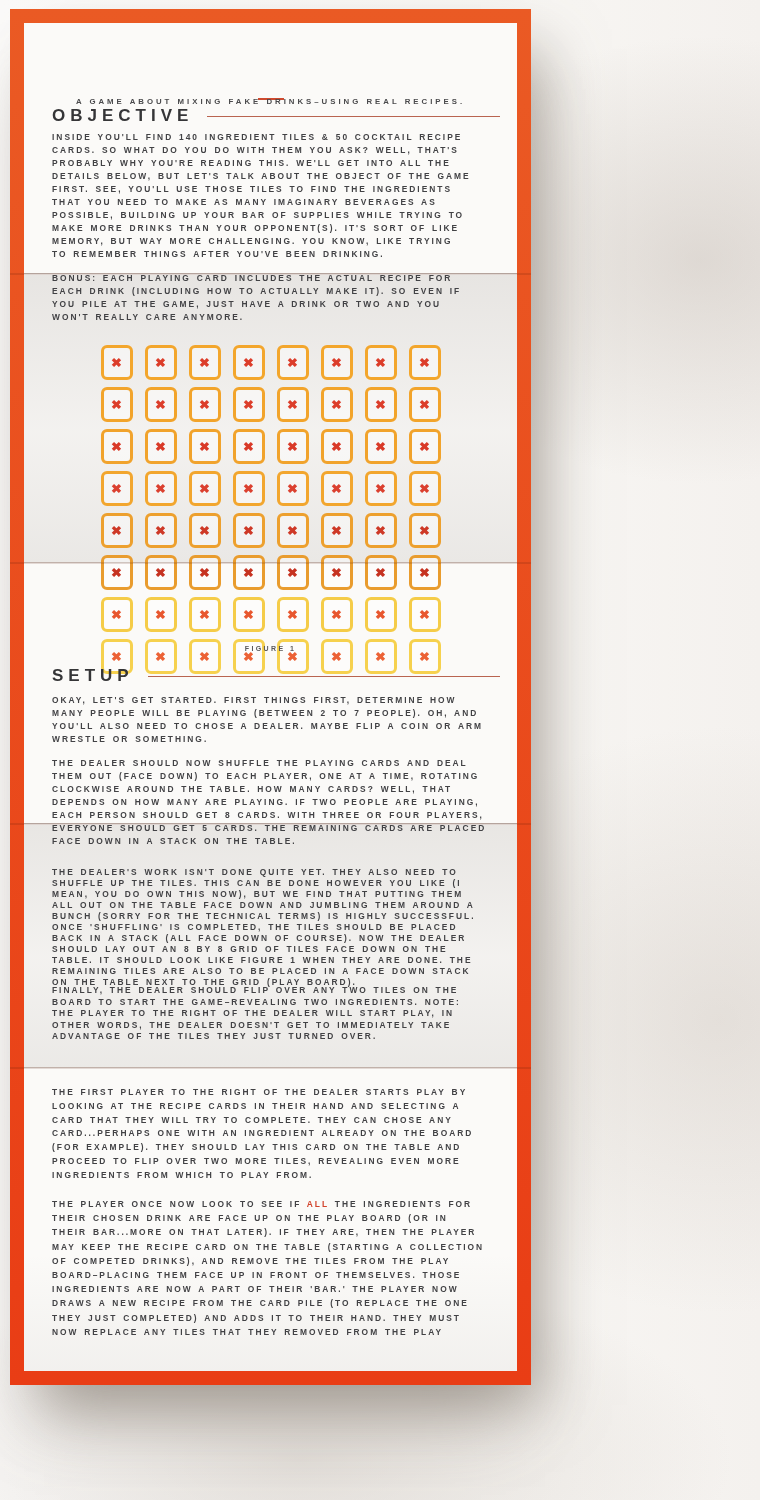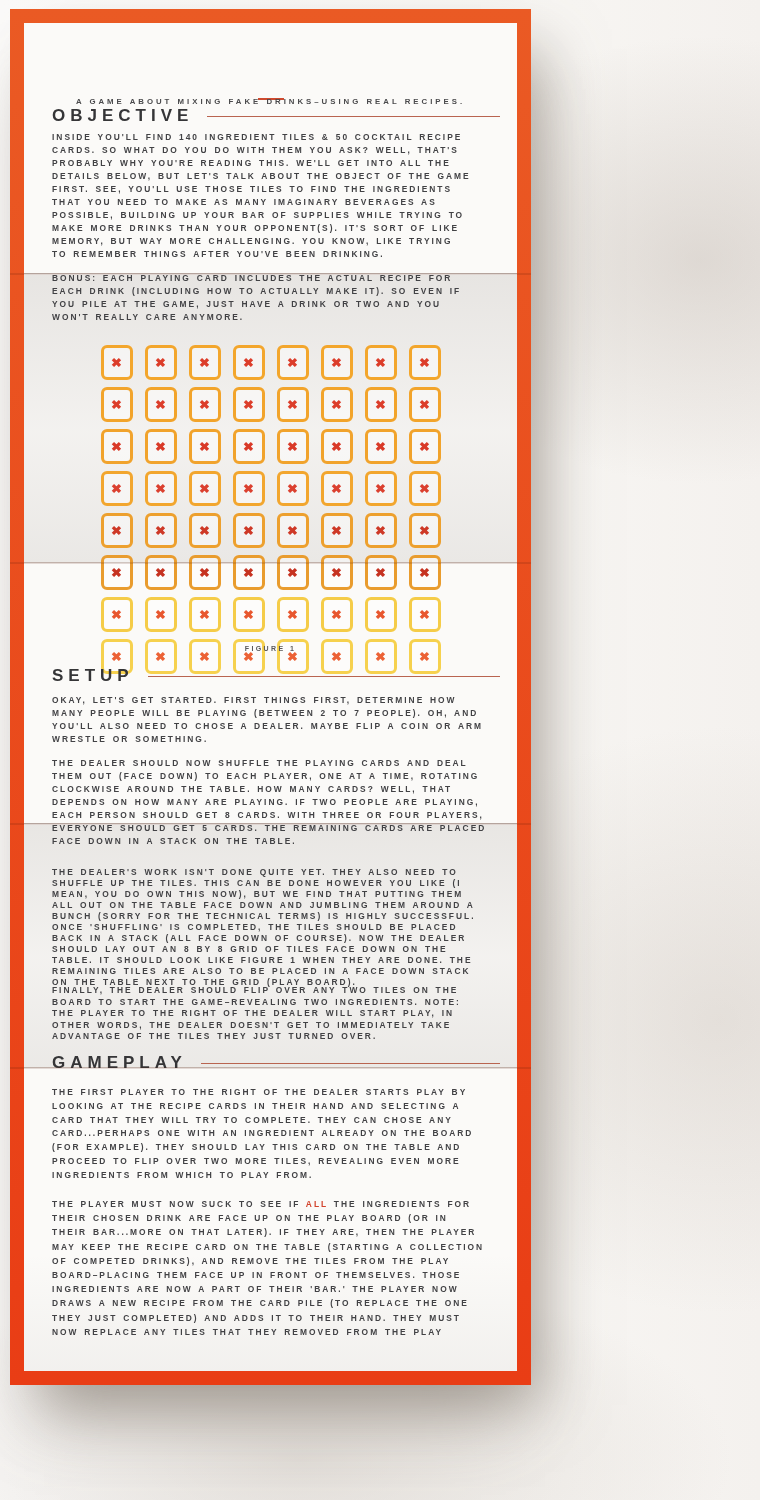--- a/index.html
+++ b/index.html
@@ -324,32 +324,28 @@
 SHOULD LAY OUT AN 8 BY 8 GRID OF TILES FACE DOWN ON THE
 TABLE. IT SHOULD LOOK LIKE FIGURE 1 WHEN THEY ARE DONE. THE
 REMAINING TILES ARE ALSO TO BE PLACED IN A FACE DOWN STACK
 ON THE TABLE NEXT TO THE GRID (PLAY BOARD).</div>
     <div class="block para lh115" style="top:962px">FINALLY, THE DEALER SHOULD FLIP OVER ANY TWO TILES ON THE
 BOARD TO START THE GAME–REVEALING TWO INGREDIENTS. NOTE:
 THE PLAYER TO THE RIGHT OF THE DEALER WILL START PLAY, IN
 OTHER WORDS, THE DEALER DOESN'T GET TO IMMEDIATELY TAKE
 ADVANTAGE OF THE TILES THEY JUST TURNED OVER.</div>
 
-    <div class="block heading-row" style="top:1030px">
-      <span class="h">GAMEPLAY</span>
-      <span class="rule" style="background: rgb(185, 100, 80);"></span>
-    </div>
     <div class="block para lh138" style="top:1063px">THE FIRST PLAYER TO THE RIGHT OF THE DEALER STARTS PLAY BY
 LOOKING AT THE RECIPE CARDS IN THEIR HAND AND SELECTING A
 CARD THAT THEY WILL TRY TO COMPLETE. THEY CAN CHOSE ANY
 CARD...PERHAPS ONE WITH AN INGREDIENT ALREADY ON THE BOARD
 (FOR EXAMPLE). THEY SHOULD LAY THIS CARD ON THE TABLE AND
 PROCEED TO FLIP OVER TWO MORE TILES, REVEALING EVEN MORE
 INGREDIENTS FROM WHICH TO PLAY FROM.</div>
-    <div class="block para lh142" style="top:1174px"><span>THE PLAYER MUST NOW SUCK TO SEE IF </span><span class="hl" style="color: rgb(210, 67, 44);">ALL</span><span> THE INGREDIENTS FOR
+    <div class="block para lh142" style="top:1174px"><span>THE PLAYER ONCE NOW LOOK TO SEE IF </span><span class="hl" style="color: rgb(210, 67, 44);">ALL</span><span> THE INGREDIENTS FOR
 THEIR CHOSEN DRINK ARE FACE UP ON THE PLAY BOARD (OR IN
 THEIR BAR...MORE ON THAT LATER). IF THEY ARE, THEN THE PLAYER
 MAY KEEP THE RECIPE CARD ON THE TABLE (STARTING A COLLECTION
 OF COMPETED DRINKS), AND REMOVE THE TILES FROM THE PLAY
 BOARD–PLACING THEM FACE UP IN FRONT OF THEMSELVES. THOSE
 INGREDIENTS ARE NOW A PART OF THEIR 'BAR.' THE PLAYER NOW
 DRAWS A NEW RECIPE FROM THE CARD PILE (TO REPLACE THE ONE
 THEY JUST COMPLETED) AND ADDS IT TO THEIR HAND. THEY MUST
 NOW REPLACE ANY TILES THAT THEY REMOVED FROM THE PLAY</span></div>
   </div>

